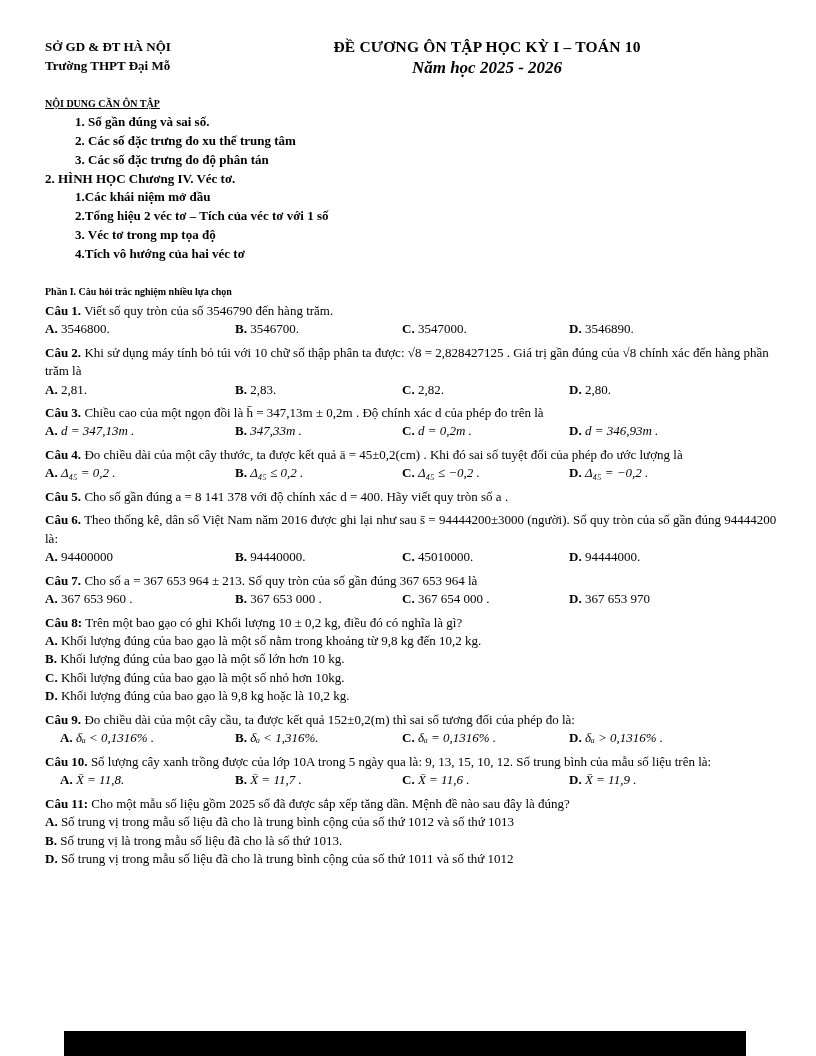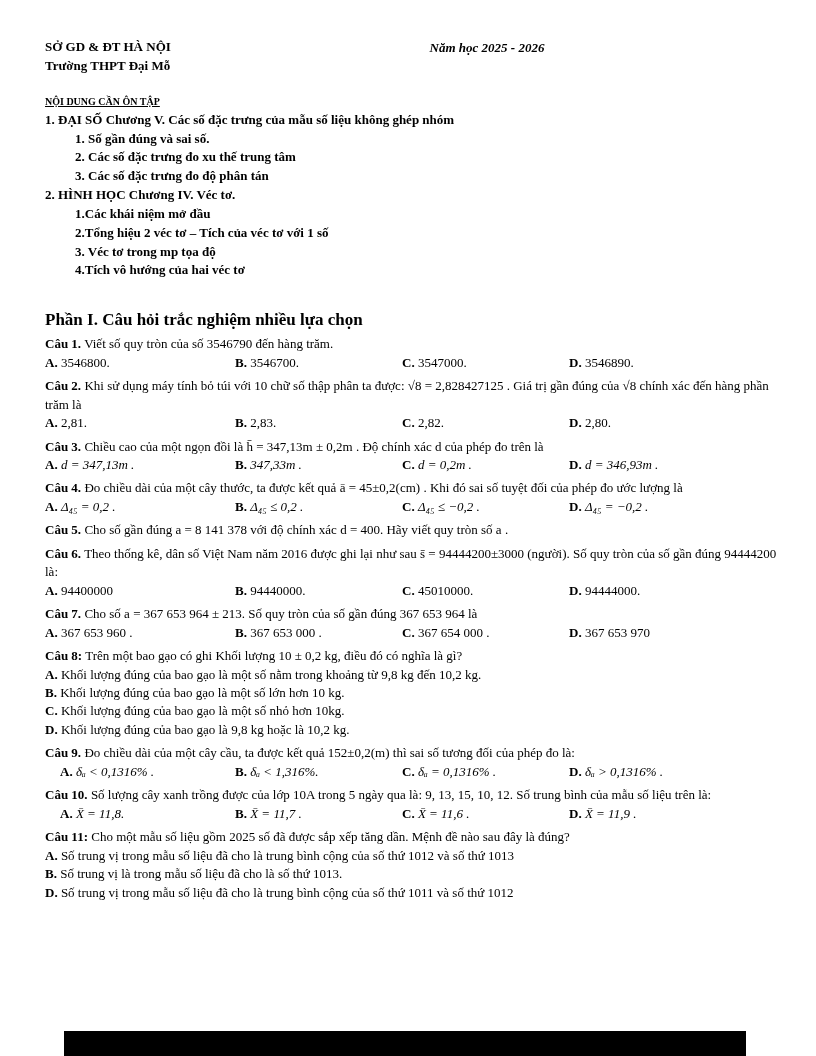--- a/index.html
+++ b/index.html
@@ -9,31 +9,31 @@
     background:#ffffff; color:#000;
     font-family:"Liberation Serif","DejaVu Serif",serif;
     font-size:13px; overflow:hidden;
   }
   .page { padding:38px 32px 0 45px; }
 
   .header { display:flex; }
   .header-left { width:215px; font-weight:bold; line-height:1.45; font-size:13px; }
   .header-center { flex:1; text-align:center; margin-right:70px; }
   .doc-title { font-weight:bold; font-size:15.5px; letter-spacing:0.2px; }
-  .doc-year { font-weight:bold; font-style:italic; font-size:13px; margin-top:2px; }
+  .doc-year { font-weight:bold; font-style:italic; font-size:17px; margin-top:2px; }
 
   .review-heading {
     margin-top:20px; font-weight:bold; font-size:10px;
     text-decoration:underline; display:inline-block;
   }
   .outline { margin-top:2px; }
   .outline-item { font-weight:bold; line-height:1.45; }
   .indent-1 { padding-left:30px; }
 
-  .part-heading { margin-top:30px; font-weight:bold; font-size:17px; }
+  .part-heading { margin-top:22px; font-weight:bold; font-size:10px; }
 
   .questions { margin-top:2px; }
   .question { margin-top:5px; }
   .stem { line-height:1.42; }
   .q-label { font-weight:bold; }
 
   .opt-row {
     display:grid; grid-template-columns:190px 167px 167px 1fr;
     line-height:1.42;
   }
@@ -51,30 +51,30 @@
 <body>
 
 <div class="page">
 
   <div class="header">
     <div class="header-left">
       <div>SỞ GD &amp; ĐT HÀ NỘI</div>
       <div>Trường THPT Đại Mỗ</div>
     </div>
     <div class="header-center">
+      <div class="doc-title">ĐỀ CƯƠNG ÔN TẬP HỌC KỲ I – TOÁN 10</div>
       <div class="doc-year">Năm học 2025 - 2026</div>
     </div>
   </div>
 
   <div>
     <span class="review-heading">NỘI DUNG CẦN ÔN TẬP</span>
   </div>
 
   <div class="outline">
-      <div class="outline-item indent-0">1. ĐẠI SỐ   Chương V. Các số đặc trưng của mẫu số liệu không ghép nhóm</div>
       <div class="outline-item indent-1">1. Số gần đúng và sai số.</div>
       <div class="outline-item indent-1">2. Các số đặc trưng đo xu thế trung tâm</div>
       <div class="outline-item indent-1">3. Các số đặc trưng đo độ phân tán</div>
       <div class="outline-item indent-0">2. HÌNH HỌC    Chương IV. Véc tơ.</div>
       <div class="outline-item indent-1">1.Các khái niệm mở đầu</div>
       <div class="outline-item indent-1">2.Tổng hiệu 2 véc tơ – Tích của véc tơ với 1 số</div>
       <div class="outline-item indent-1">3. Véc tơ trong mp tọa độ</div>
       <div class="outline-item indent-1">4.Tích vô hướng của hai véc tơ</div>
     </div>
 

